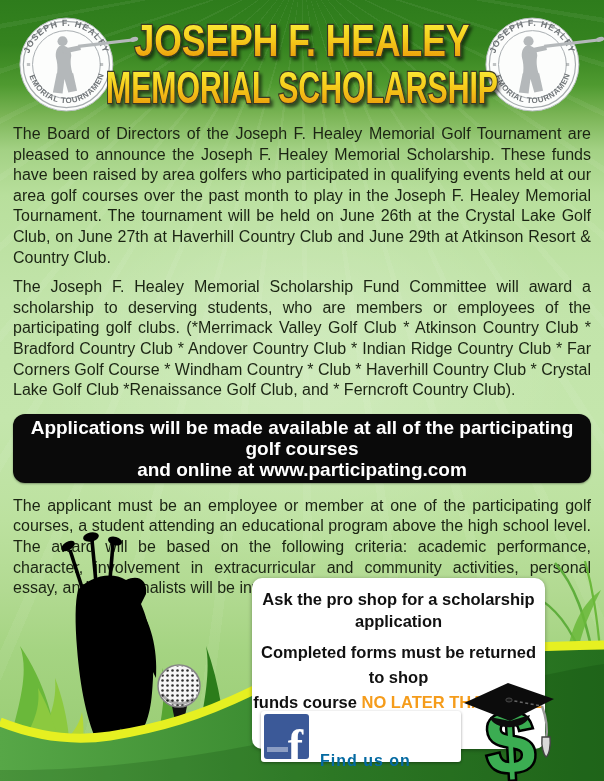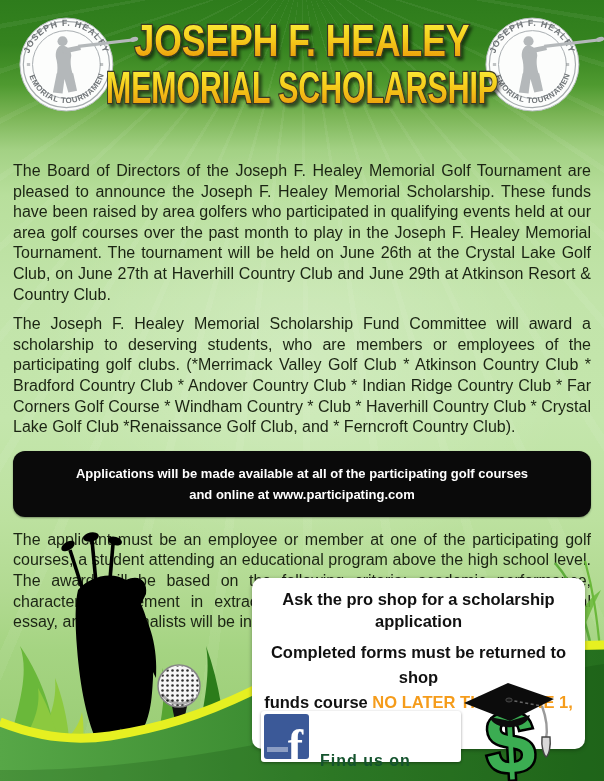--- a/index.html
+++ b/index.html
@@ -16,36 +16,36 @@
   .rays{
     position:absolute;inset:0;pointer-events:none;
     background:repeating-conic-gradient(from 115deg at 50% -30px,
       rgba(255,255,255,.10) 0deg .9deg, rgba(255,255,255,0) .9deg 8deg);
     opacity:.55;
   }
   .badge{position:absolute;top:16px;}
   .badge-left{left:18px;}
   .badge-right{left:484px;}
   .title-svg{position:absolute;left:0;top:4px;}
-  .content{position:relative;padding:124px 13px 0;margin-top:37px;}
+  .content{position:relative;padding:124px 13px 0;}
   .content p{
     margin:0 0 9px;font-size:16px;line-height:20.6px;
     text-align:justify;color:#1b2413;
   }
   .banner{
     margin:13px 0 13px;background:#0a0a0a;border-radius:12px;
-    padding:12px 10px;text-align:center;color:#ffffff;
-    font-weight:bold;font-size:13px;line-height:21px;
+    padding:3px 10px;text-align:center;color:#ffffff;
+    font-weight:bold;font-size:19px;line-height:21px;
     box-shadow:0 1px 2px rgba(0,0,0,.35);
   }
   .golf-scene{position:absolute;left:0;top:528px;}
   .right-wisps{position:absolute;left:525px;top:545px;}
   .swoosh{position:absolute;left:0;top:620px;}
   .pro-shop-box{
-    position:absolute;left:252px;top:578px;width:333px;
+    position:absolute;left:252px;top:578px;width:293px;
     background:#ffffff;border-radius:10px;padding:10px 0 9px;
     box-sizing:border-box;box-shadow:0 1px 4px rgba(0,0,0,.35);
     text-align:center;color:#111111;font-weight:bold;
   }
   .pro-shop-line1{font-size:16.5px;line-height:22px;margin-bottom:8px;}
   .pro-shop-line2,.pro-shop-line3{font-size:16.5px;line-height:25px;}
   .deadline{color:#f59c1b;}
   .fb-badge{
     position:absolute;left:261px;top:711px;width:200px;height:51px;
     background:#ffffff;border-radius:3px;display:flex;align-items:center;
@@ -56,21 +56,21 @@
     border-radius:3px;overflow:hidden;flex:0 0 auto;
   }
   .fb-f{
     position:absolute;right:6px;bottom:-13px;color:#ffffff;
     font-weight:bold;font-size:46px;font-family:"Liberation Serif",serif;
   }
   .fb-ground{
     position:absolute;left:3px;bottom:7px;width:21px;height:5px;
     background:#8b9dc3;
   }
-  .fb-text{margin-left:11px;color:#14532d;margin-top:47px;}
+  .fb-text{margin-left:11px;color:#0369a1;margin-top:47px;}
   .fb-line1{font-size:16px;font-weight:bold;letter-spacing:1px;line-height:17px;}
   .fb-line2{font-size:28px;font-weight:bold;line-height:27px;letter-spacing:-.5px;}
   .dollar-grad{position:absolute;left:458px;top:675px;}
 </style>
 </head>
 <body>
 
 <div class="poster">
   <div class="rays"></div>
 

